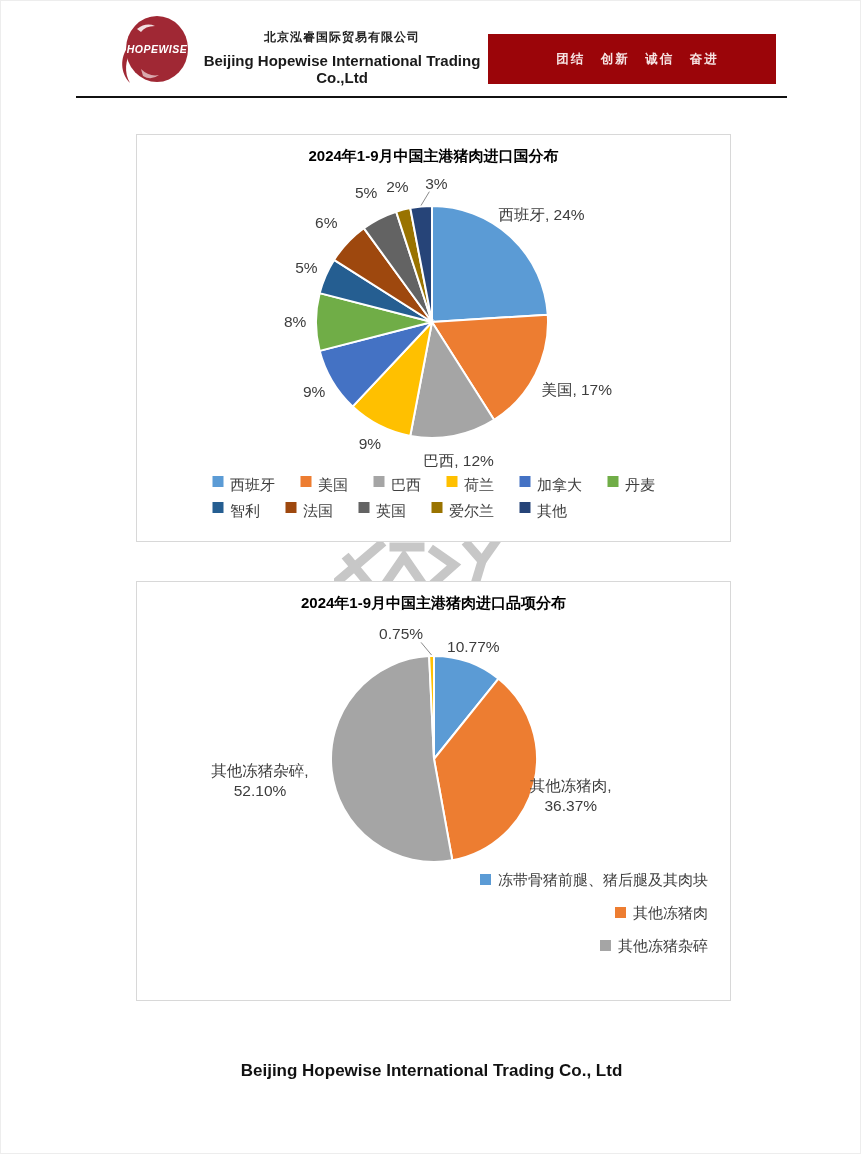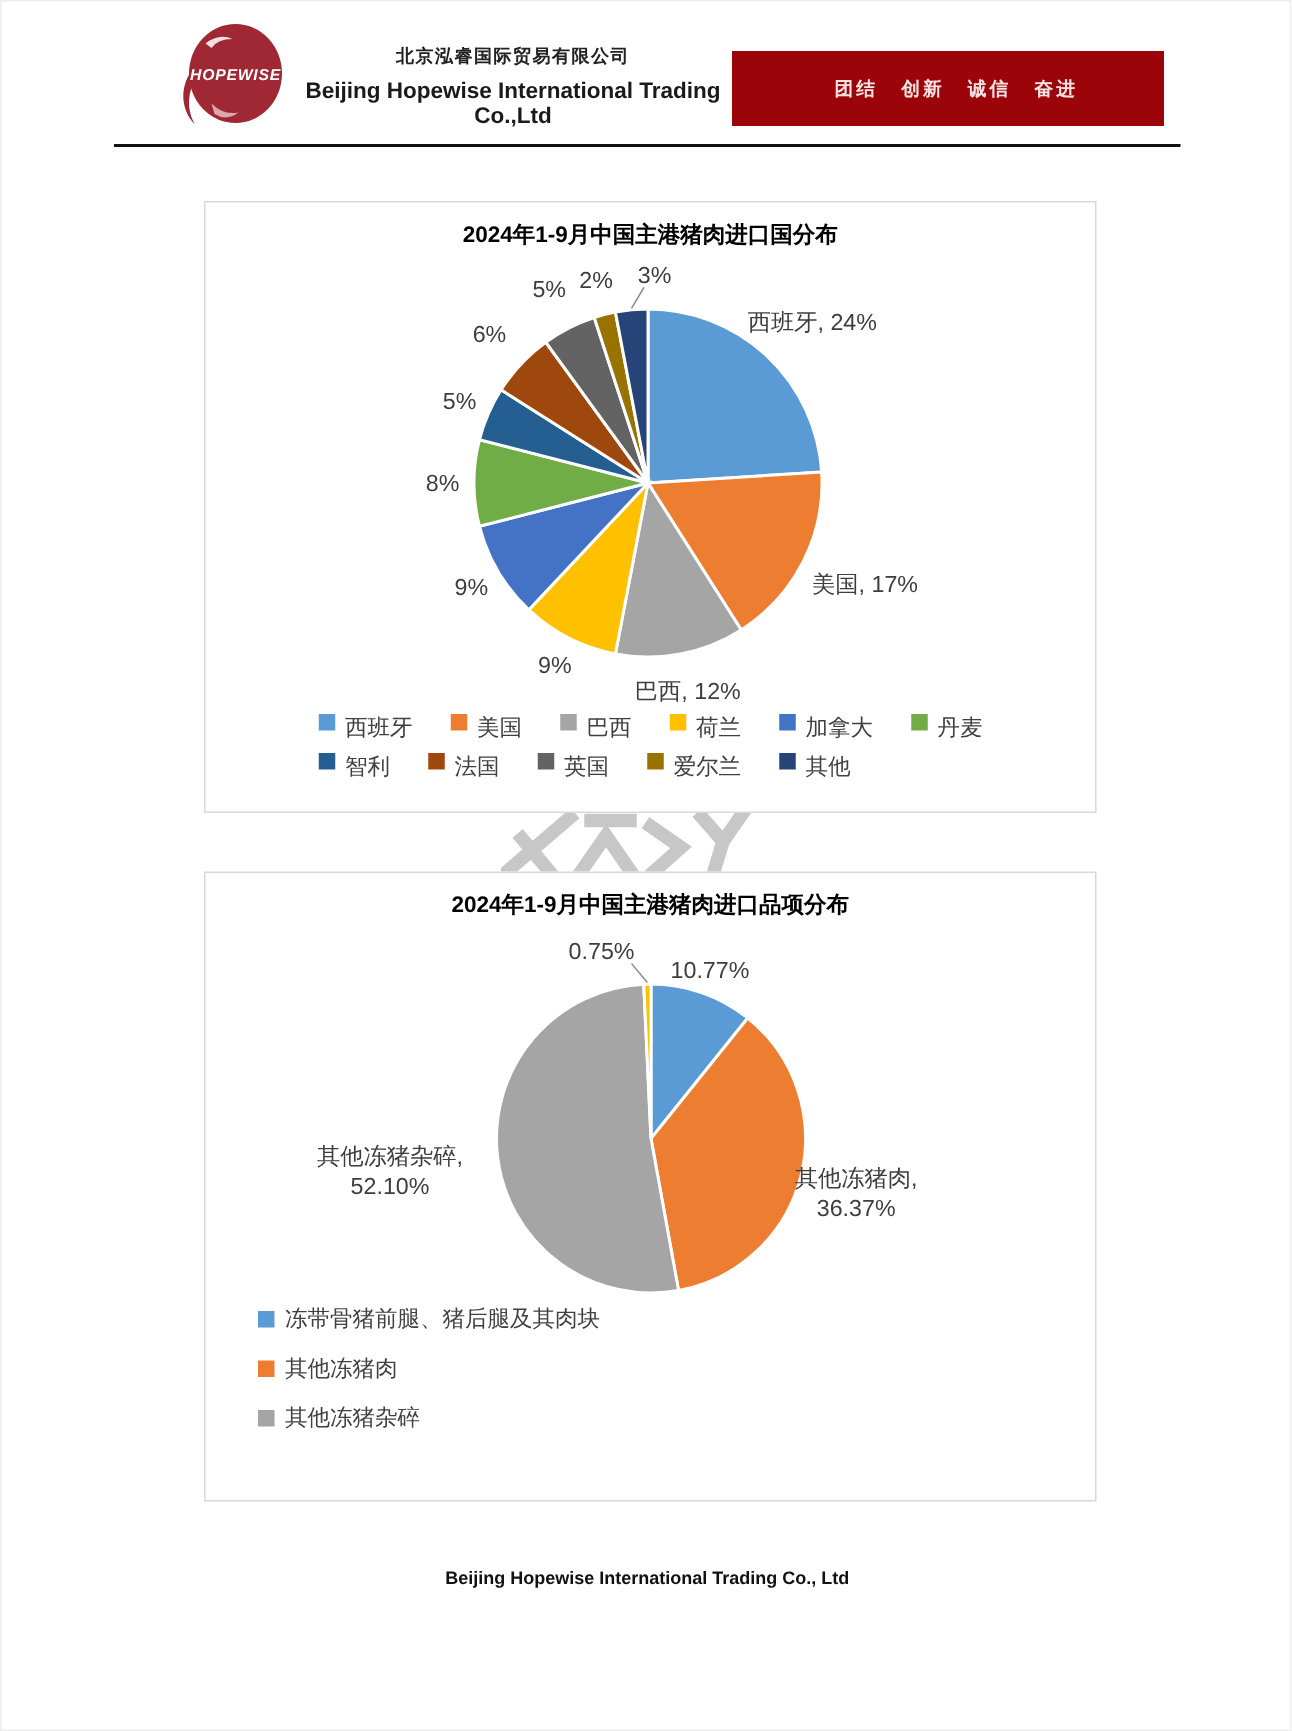--- a/index.html
+++ b/index.html
@@ -55,29 +55,29 @@
   .legend-h {
     position: absolute; top: 341px; left: 50%; transform: translateX(-50%);
   }
   .leg-row { display: flex; column-gap: 25px; margin-bottom: 7px; }
   .leg-item { display: flex; align-items: flex-start; gap: 7px; font-size: 15px; color: #404040; white-space: nowrap; }
   .sw { width: 11px; height: 11px; flex: none; }
   
   .legend-v { position: absolute; top: 287px; left: 35px; right: 22px; }
   .legend-v .leg-item {
     align-items: flex-start; white-space: normal; margin-bottom: 12px;
-    line-height: 21px; display: flex;
+    line-height: 21px; display: flex; justify-content: flex-end;
   }
   .legend-v .sw { margin-top: 5px; }
   
   .footer {
     position: absolute; left: 40px; top: 1044px; width: 781px;
     text-align: center; color: #111;
   }
-  .footer-line1 { font-size: 12px;  font-weight: 700; margin-bottom: 9px; }
+  .footer-line1 { font-size: 17px;  font-weight: 700; margin-bottom: 9px; margin-top: 16px; }
   .footer-line2 { font-size: 11.5px; font-weight: 700; margin-bottom: 9px; }
   .footer-line3 { font-size: 12px;  font-weight: 700; }
   .footer-line3 .gap { display: inline-block; width: 42px; }
 </style>
 </head>
 <body>
 
 <div class="page">
 
   <svg class="logo" viewBox="0 0 80 80">

